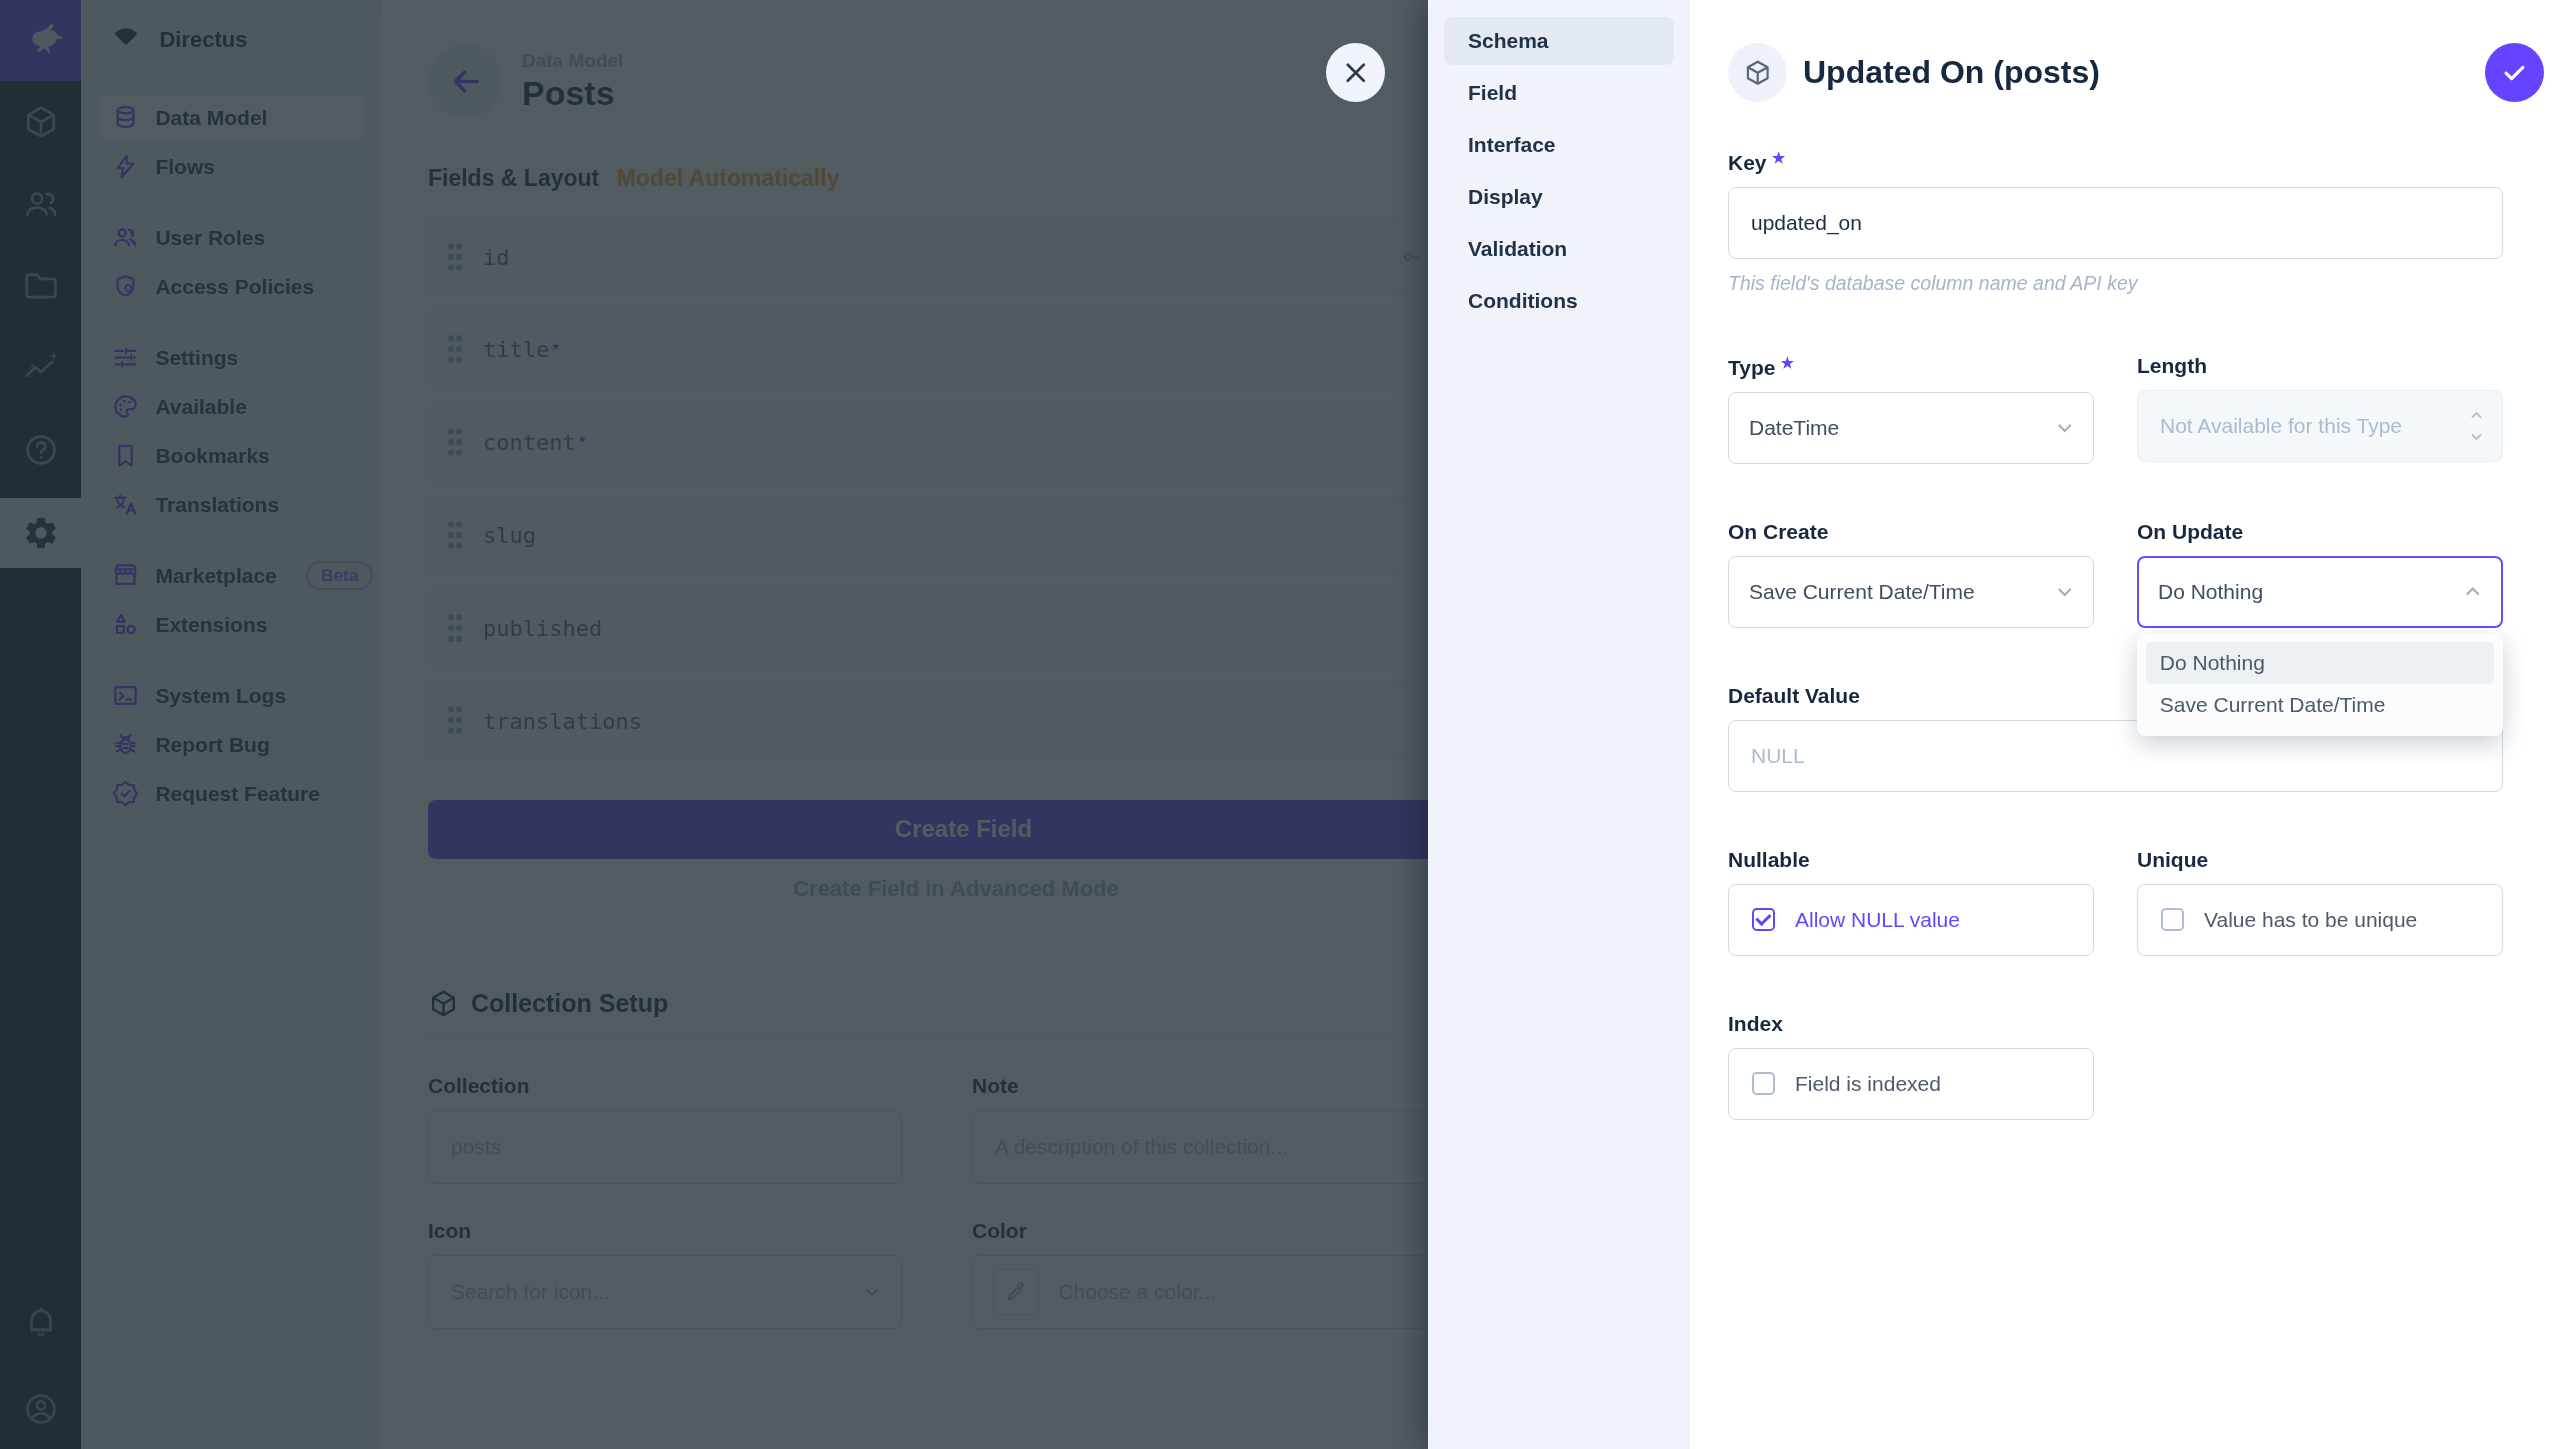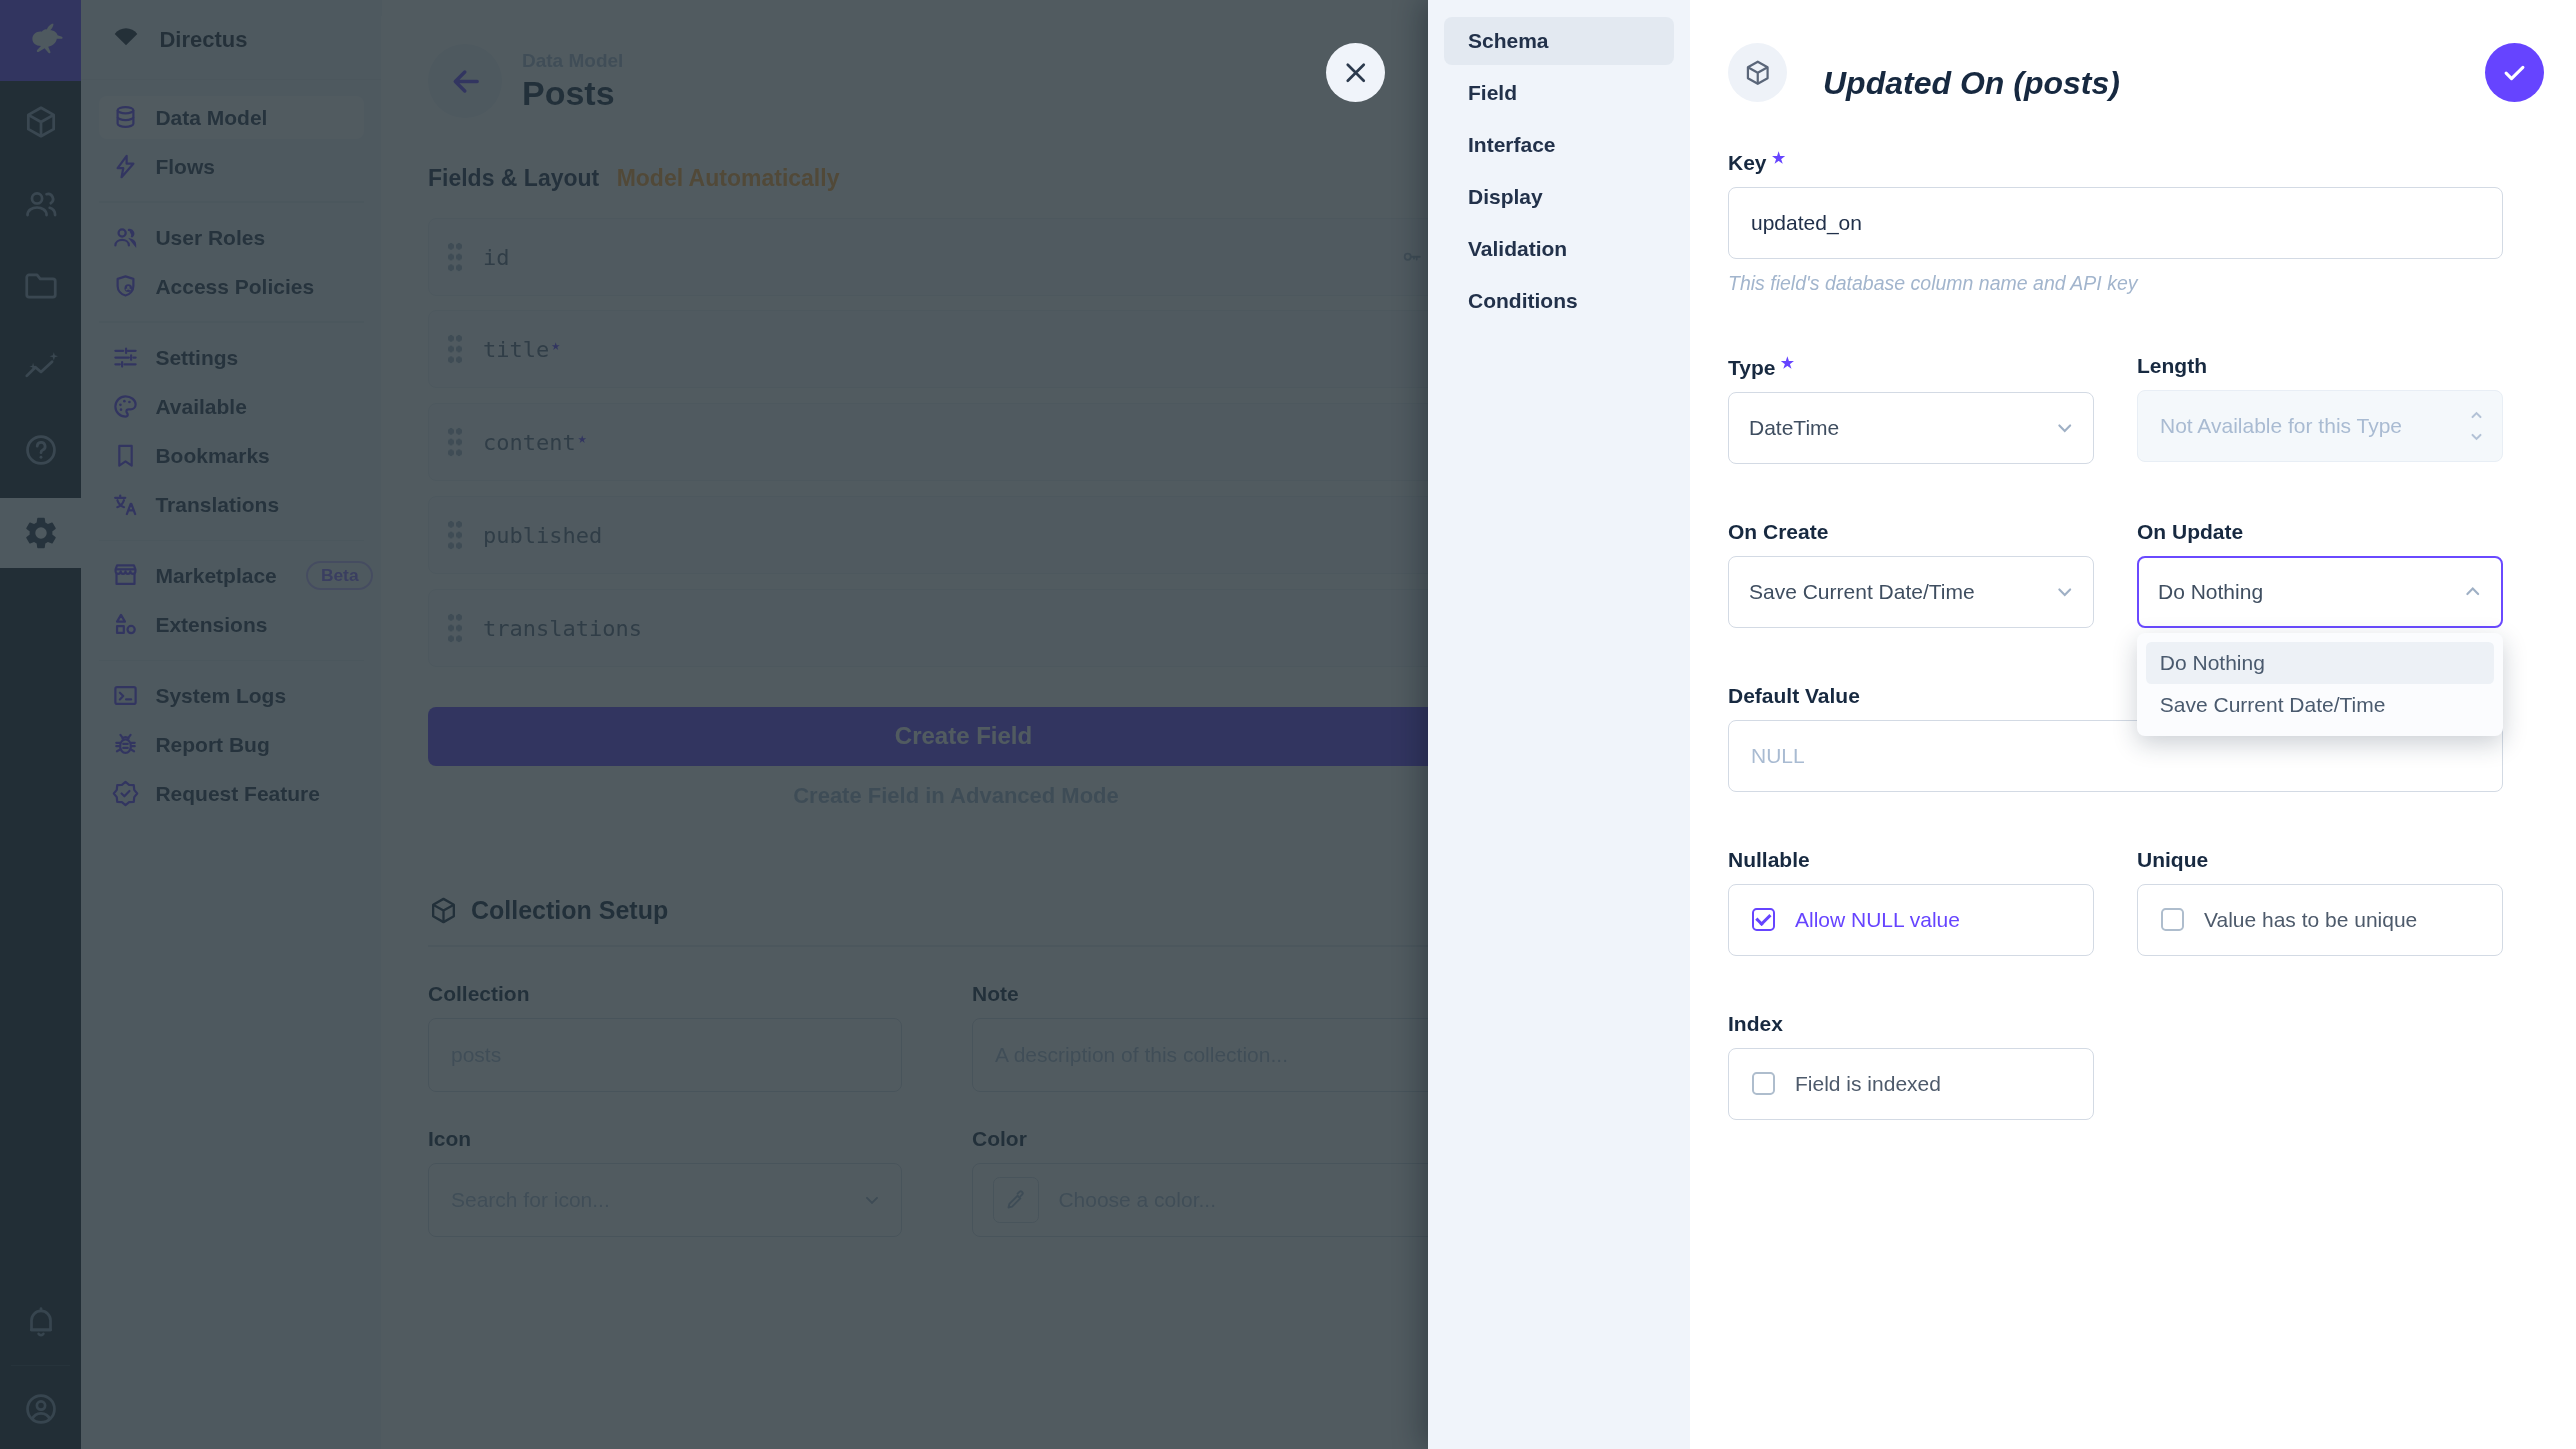--- a/index.html
+++ b/index.html
@@ -77,21 +77,21 @@
                 background:#f0f4fa;border:none;display:flex;align-items:center;justify-content:center;color:#2c3a4d;}
   .drawer-close svg{width:29.5px;height:29.5px;}
   .drawer{position:absolute;left:1428px;top:0;width:1148px;height:1449px;z-index:20;display:flex;
           box-shadow:-6.7px 0 27px rgba(10,20,30,.35);}
   .drawer-nav{width:262px;background:#f0f4fa;box-sizing:border-box;padding-top:17.4px;flex:0 0 auto;text-align:right;}
   .tab{height:48px;margin:0 16px 4px;border-radius:8px;display:flex;align-items:center;padding-left:24px;
        font-size:21px;font-weight:600;color:#22314a;}
   .tab.active{background:#e3e9f1;}
   .drawer-main{flex:1;background:#fff;position:relative;box-sizing:border-box;padding:0 32px 0 38px;}
 
-  .drawer-header{display:flex;align-items:flex-end;gap:36px;padding-top:43px;font-style:italic;}
+  .drawer-header{display:flex;align-items:center;gap:16px;padding-top:43px;}
   .title-chip{width:59px;height:59px;border-radius:50%;background:#eef2f8;display:flex;align-items:center;justify-content:center;color:#5a6679;}
   .title-chip svg{width:29.5px;height:29.5px;}
   .drawer-title{font-size:32px;font-weight:bold;color:#172940;}
   .save-btn{margin-left:auto;width:59px;height:59px;border-radius:50%;background:#6644ff;border:none;color:#fff;
             display:flex;align-items:center;justify-content:center;}
   .save-btn svg{width:31px;height:31px;}
 
   .form{margin-top:47px;display:grid;grid-template-columns:366px 366px;column-gap:43px;}
   .span2{grid-column:1 / span 2;}
   .fgroup{margin-bottom:56px;}
@@ -356,20 +356,24 @@
       <div class="field-row">
         <div class="drag-handle"></div>
         <div class="field-name mono"><span>title</span><span class="req-star">★</span></div>
       </div>
       <div class="field-row">
         <div class="drag-handle"></div>
         <div class="field-name mono"><span>content</span><span class="req-star">★</span></div>
       </div>
       <div class="field-row">
         <div class="drag-handle"></div>
+        <div class="field-name mono"><span>slug</span><span class="req-star"></span></div>
+      </div>
+      <div class="field-row">
+        <div class="drag-handle"></div>
         <div class="field-name mono"><span>published</span><span class="req-star"></span></div>
       </div>
       <div class="field-row">
         <div class="drag-handle"></div>
         <div class="field-name mono"><span>translations</span><span class="req-star"></span></div>
         <div class="row-icons">
           <svg viewBox="0 0 24 24" fill="none" stroke="currentColor" stroke-width="2">
               <rect x="4" y="4" width="16" height="16" rx="3"></rect>
               <path d="M8 12h8"></path>
             </svg>

